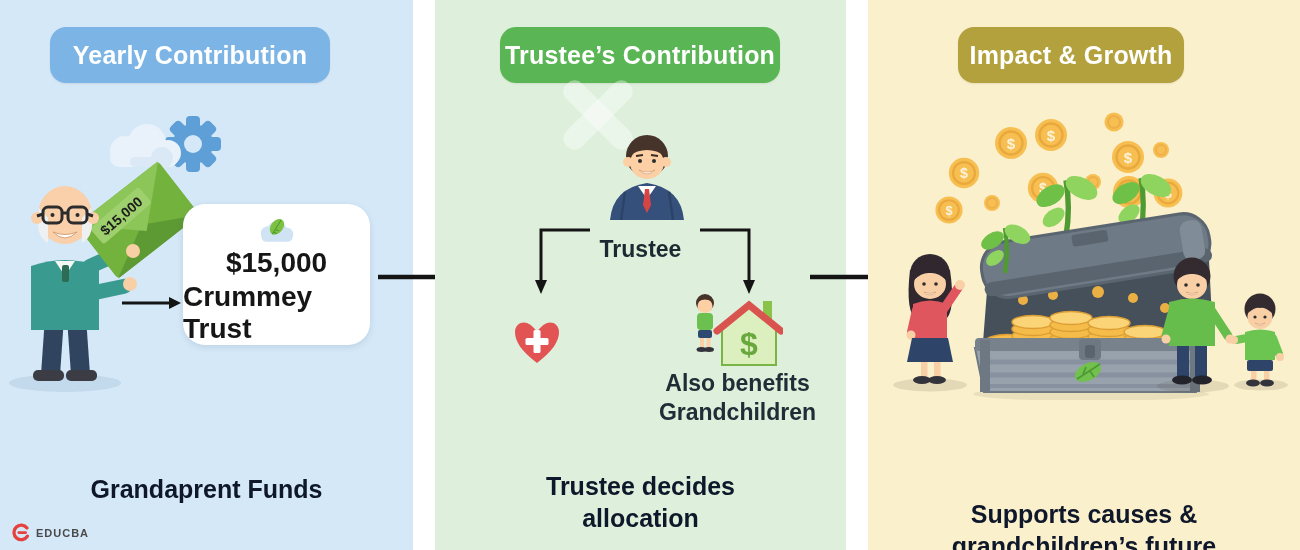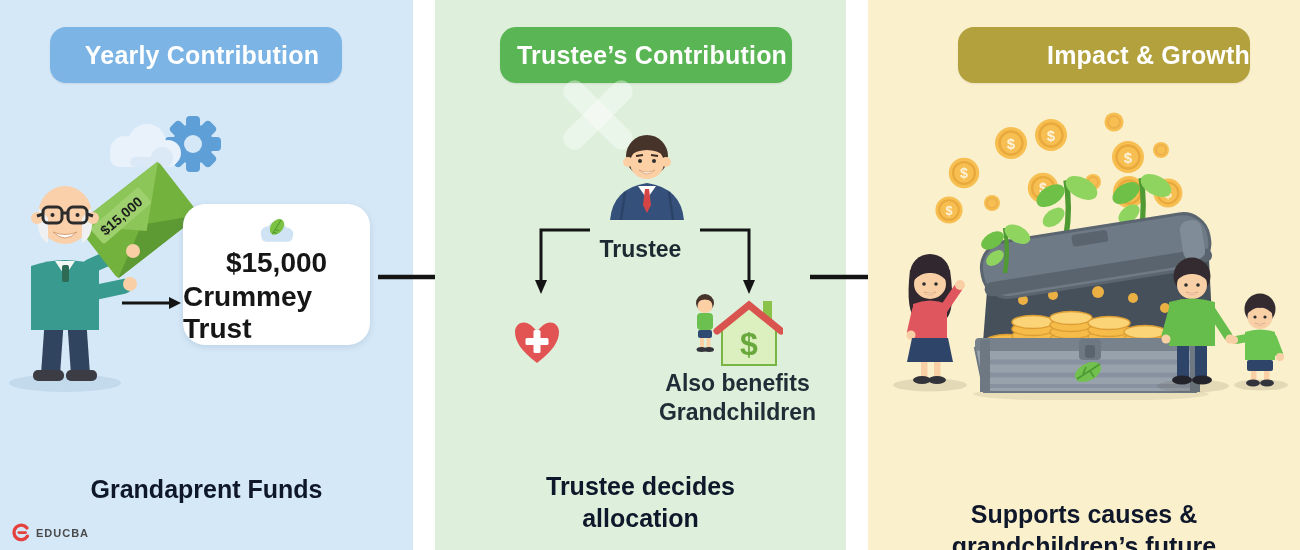--- a/index.html
+++ b/index.html
@@ -7,21 +7,20 @@
     position:relative;width:1300px;height:550px;overflow:hidden;background:#ffffff;
     font-family:"Liberation Sans", sans-serif;
   }
   .abs{position:absolute;}
   .panel{position:absolute;top:0;height:550px;}
   .pill{
     position:absolute;height:56px;border-radius:16px;
     display:flex;align-items:center;justify-content:center;
     color:#ffffff;font-size:25px;font-weight:700;letter-spacing:.2px;
     box-shadow:0 1px 2px rgba(0,0,0,0.08);
-    padding-left:12px;
   }
   .caption{
     position:absolute;left:0;width:100%;text-align:center;
     color:#0f172a;font-size:25px;font-weight:700;line-height:1.28;
   }
   .branch-label{
     position:absolute;text-align:center;color:#202d36;
     font-size:23px;font-weight:700;line-height:1.25;
   }
   .trustee-label{
@@ -229,21 +228,21 @@
       <span style="display:block">allocation</span>
     </div>
   </div>
 
   <svg class="abs" style="left:808px;top:267px;" width="84" height="20" viewBox="0 0 84 20">
     <line x1="2" y1="10" x2="66" y2="10" stroke="#141414" stroke-width="4.5"></line>
     <polygon points="66,2 83,10 66,18" fill="#141414"></polygon>
   </svg>
 
   <div class="panel" style="left: 868px; width: 432px; background: rgb(250, 240, 204);">
-    <div class="pill" style="left: 90px; top: 27px; width: 280px; background: rgb(178, 161, 60); justify-content: flex-end;">
+    <div class="pill" style="left: 90px; top: 27px; width: 226px; background: rgb(178, 161, 60);">
       <span>Impact &amp; Growth</span>
     </div>
 
     <svg class="abs" style="left:15px;top:108px;" width="405" height="292" viewBox="0 0 405 292">
       <defs>
         <g id="coin">
           <circle r="16" fill="#f7bf52"></circle>
           <circle r="11.5" fill="none" stroke="#e9a93c" stroke-width="2.5"></circle>
           <text y="5.5" text-anchor="middle" font-size="15" font-weight="bold" fill="#fdf3da">$</text>
         </g>

